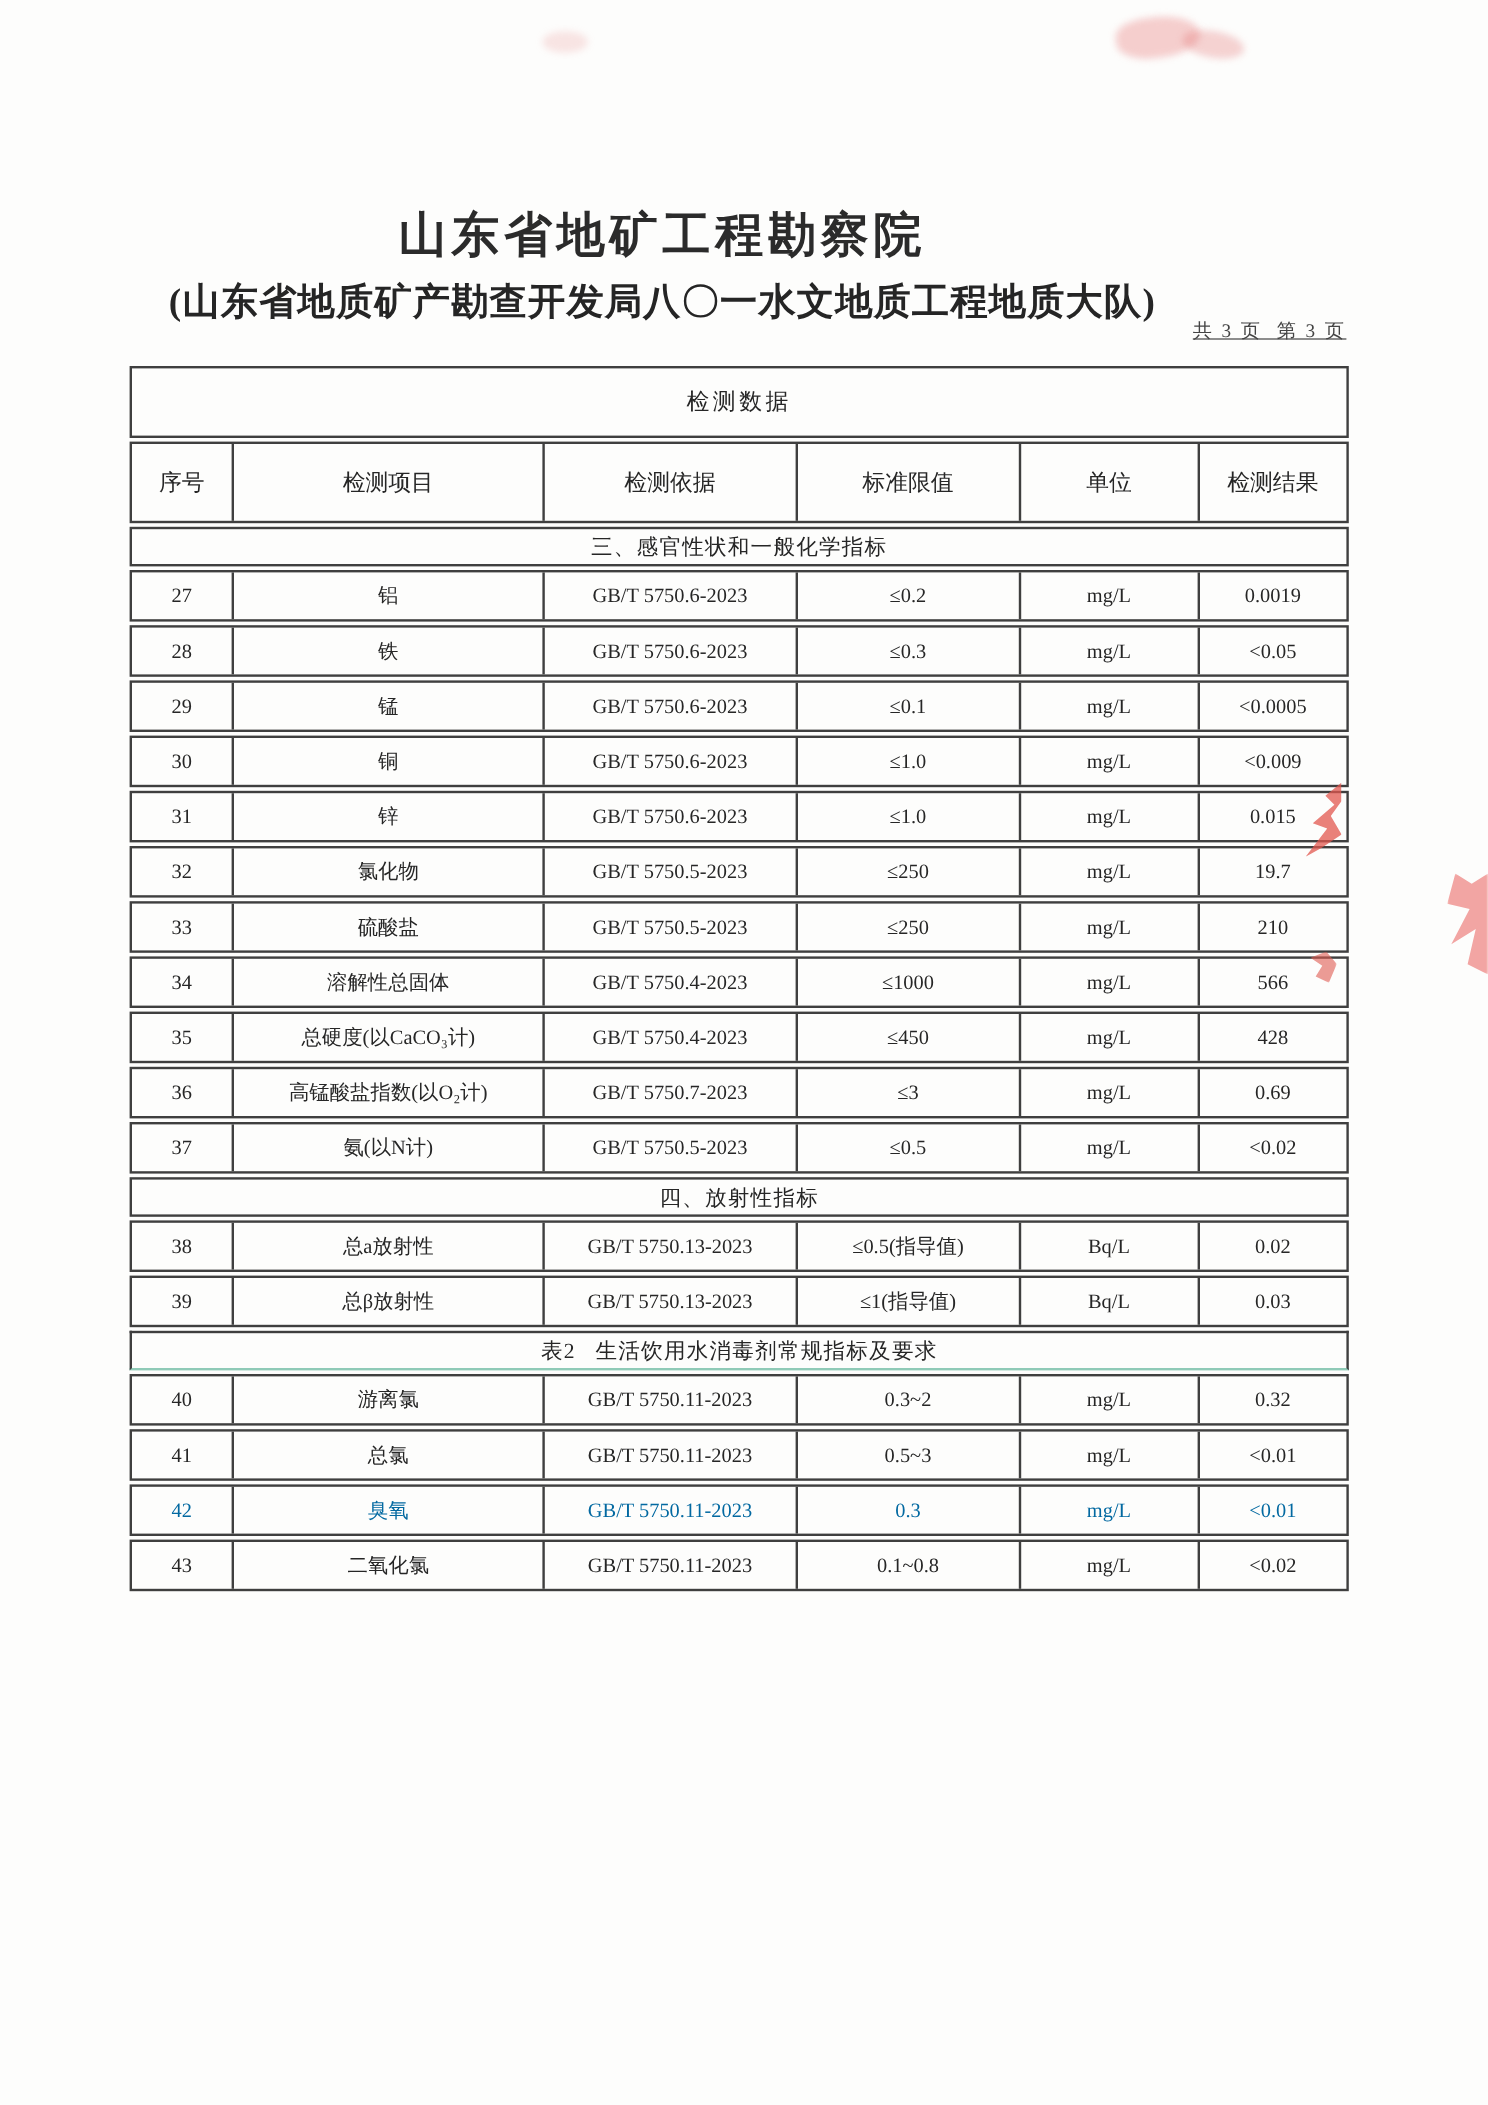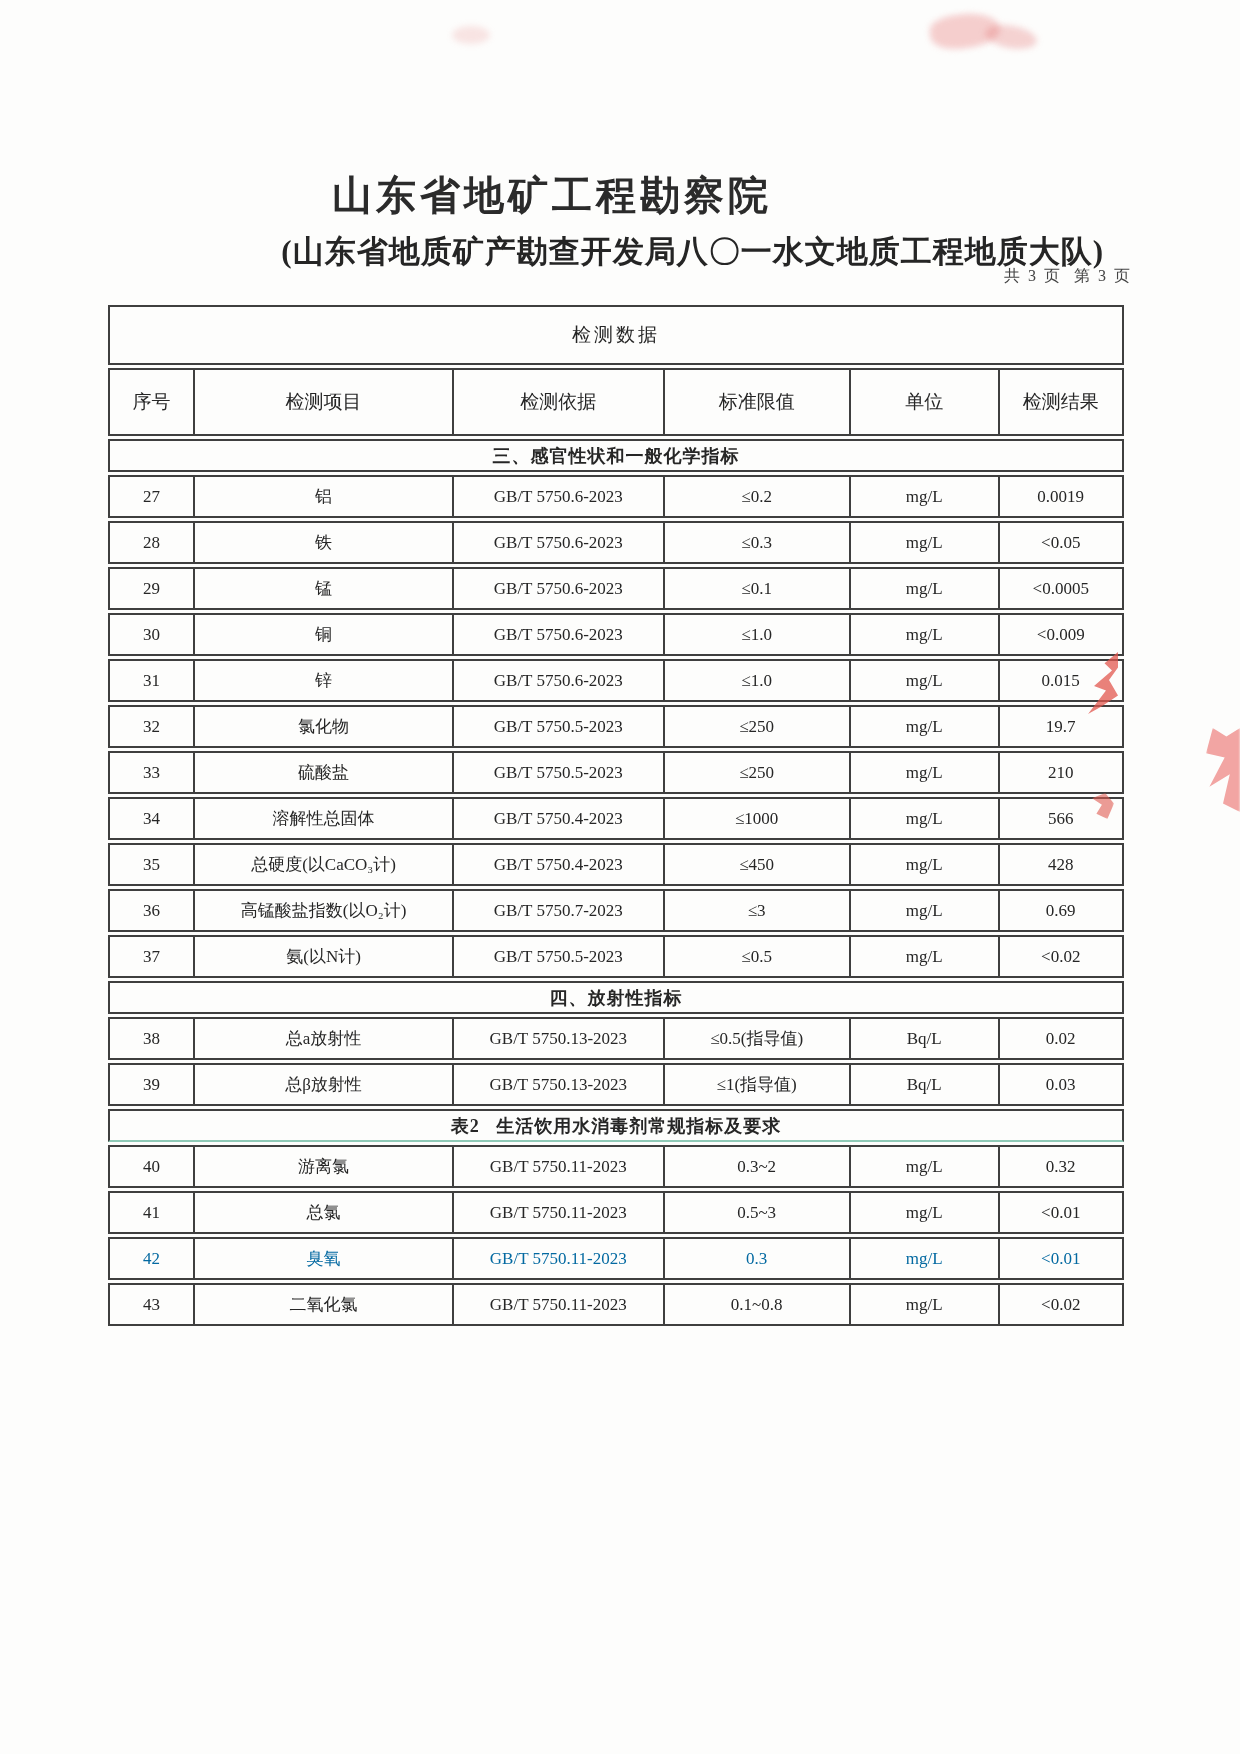--- a/index.html
+++ b/index.html
@@ -13,26 +13,27 @@
   }
   
   .header-block{
     position:absolute;top:168px;left:0;width:1104px;
     text-align:center;
   }
   .title-line1{
     font-size:40px;font-weight:bold;letter-spacing:4px;color:#2b2b2b;
   }
   .title-line2{
-    font-size:31px;font-weight:bold;letter-spacing:1px;color:#252525;margin-top:8px;text-align:right;
+    font-size:31px;font-weight:bold;letter-spacing:1px;color:#252525;margin-top:8px;
   }
   .page-note{
-    position:absolute;top:266px;right:108px;
+    position:absolute;top:266px;right:118px;
     font-size:16px;letter-spacing:2px;color:#444;
     white-space:pre;
+    text-decoration:underline;
   }
   
   .doc-table{
     position:absolute;left:108px;top:305px;width:1016px;
   }
   .t-row{
     box-sizing:border-box;
     border:2px solid #3f3f3f;
     margin-bottom:3px;
     display:flex;
@@ -58,21 +59,21 @@
     overflow:hidden;
   }
   .c:last-child{border-right:none;}
   .c0{width:8.4%;}
   .c1{width:25.6%;}
   .c2{width:20.8%;}
   .c3{width:18.4%;}
   .c4{width:14.7%;}
   .c5{width:12.1%;}
   .t-data.faded{color:#0369a1;}
-  .sec-label{white-space:pre;font-weight:bold;}
+  .sec-label{white-space:pre;}
   
   .smudge{position:absolute;pointer-events:none;filter:blur(3px);}
   .smudge-tr1{top:14px;left:930px;width:70px;height:34px;background:rgba(231,130,130,.38);border-radius:40% 60% 50% 50%;transform:rotate(-8deg);}
   .smudge-tr2{top:26px;left:985px;width:52px;height:22px;background:rgba(226,110,110,.30);border-radius:50%;transform:rotate(10deg);}
   .smudge-tl{top:26px;left:452px;width:38px;height:18px;background:rgba(230,140,140,.22);border-radius:50%;}
   .mark{position:absolute;pointer-events:none;}
   .mark-right-1{top:652px;left:1088px;width:30px;height:62px;background:#e2574f;opacity:.75;
     clip-path:polygon(100% 0,55% 18%,80% 30%,20% 55%,60% 62%,0 100%,45% 88%,100% 70%,70% 45%,100% 25%);
     filter:blur(.6px);}
   .mark-right-2{top:728px;left:1206px;width:34px;height:84px;background:#ef8f8c;opacity:.8;

